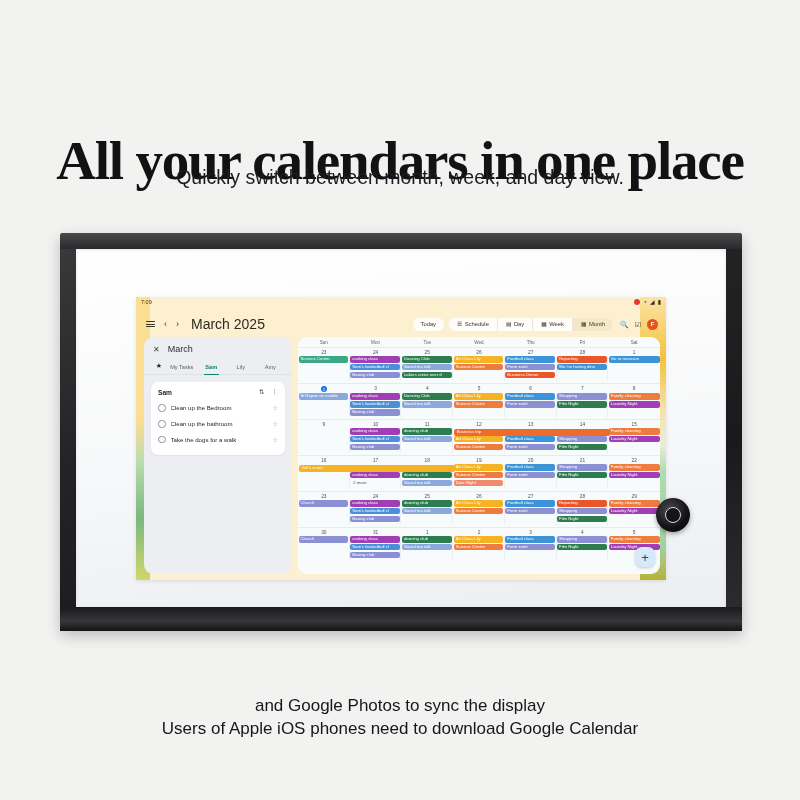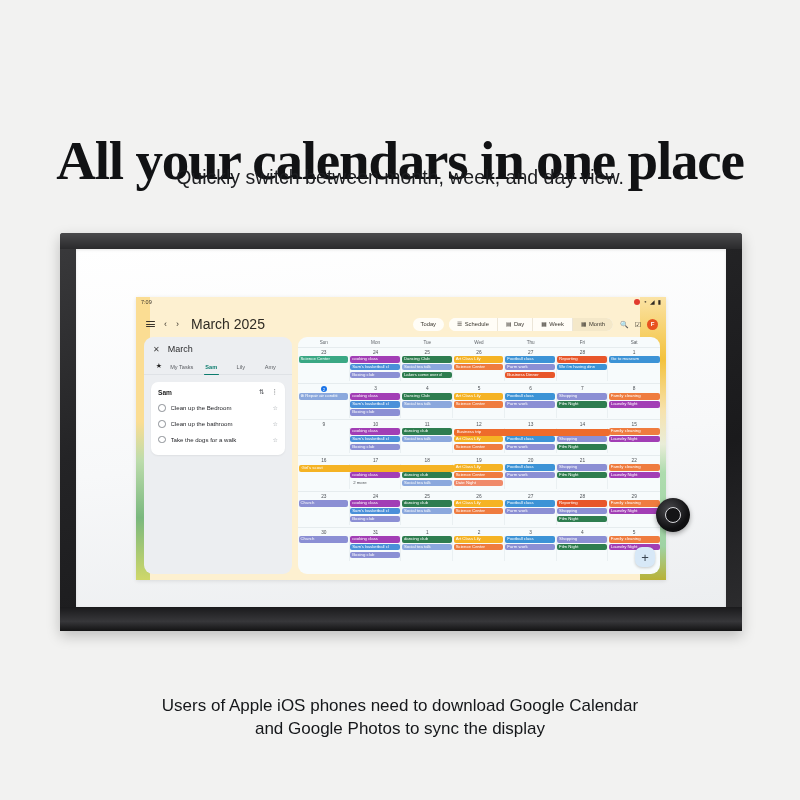--- a/index.html
+++ b/index.html
@@ -547,17 +547,17 @@
           </div>
 
         </div>
       </div>
     </div>
   </div>
 
   <div class="puck"></div>
 
   <div class="caption">
+    <div>and Google Photos to sync the display</div>
     <div>Users of Apple iOS phones need to download Google Calendar</div>
-    <div>and Google Photos to sync the display</div>
   </div>
 
 </div>
 
 </body></html>

